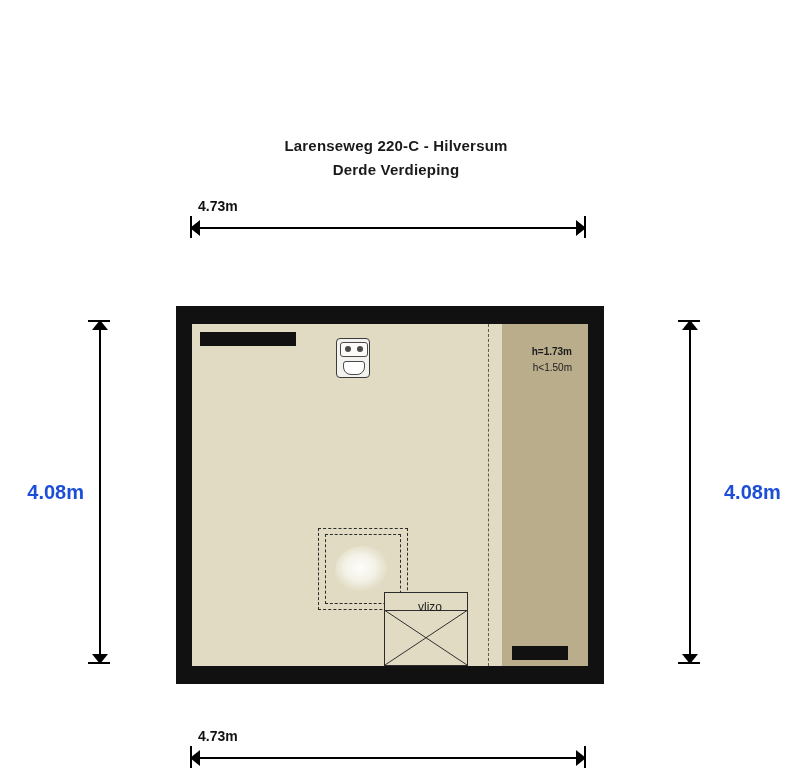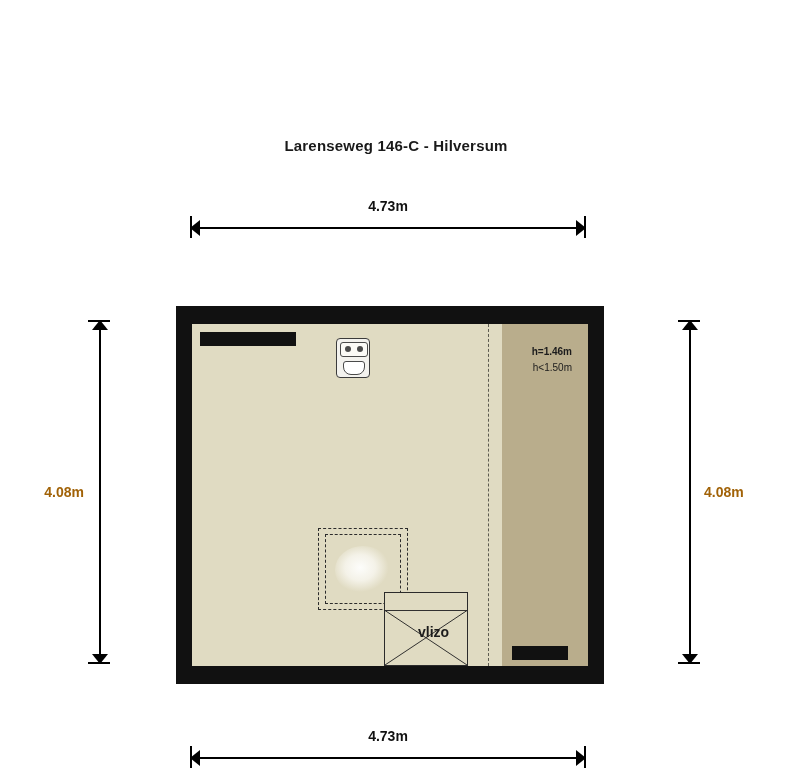--- a/index.html
+++ b/index.html
@@ -106,23 +106,22 @@
   }
   #h150 {
     right: 16px;
     top: 38px;
     font-size: 10px;
     font-weight: normal;
   }
   #vlizo-label {
     left: 226px;
     top: 276px;
-    font-size: 14px;
-    font-weight: bold;
-    margin-top: 24px;
+    font-size: 12px;
+    font-weight: normal;
   }
 
   
   
   #wall-seg-top {
     position: absolute;
     left: 8px;
     top: 8px;
     width: 96px;
     height: 14px;
@@ -267,21 +266,20 @@
     height: 22px;
     border-left: 2px solid #000;
   }
   .dim-h .tick-l { left: 0; }
   .dim-h .tick-r { right: 0; }
   .dim-h .label {
     position: absolute;
     left: 0;
     right: 0;
     top: -18px;
-    text-align: center;
     font-size: 14px;
     font-weight: bold;
     color: #111;
     background: transparent;
   }
   .dim-h .label span {
     background: #fff;
     padding: 0 8px;
   }
 
@@ -319,40 +317,42 @@
     left: 0;
     height: 0;
     width: 22px;
     border-top: 2px solid #000;
   }
   .dim-v .tick-t { top: 0; }
   .dim-v .tick-b { bottom: 0; }
   .dim-v .label {
     position: absolute;
     white-space: nowrap;
-    font-size: 14px;
-    font-weight: bold;
-    color: #a16207;
+    font-size: 20px;
+    font-weight: bold;
+    color: #1d4ed8;
     top: 50%;
     transform: translateY(-50%);
+    margin-left: 20px;
   }
   #dim-left .label { right: 26px; }
   #dim-right .label { left: 26px; }
 
   
   #dim-top    { left: 190px; top: 216px;  width: 396px; }
   #dim-bottom { left: 190px; top: 746px;  width: 396px; }
   #dim-left   { left: 88px;  top: 320px;  height: 344px; }
   #dim-right  { left: 678px; top: 320px;  height: 344px; }
 </style>
 </head>
 <body>
 
 <div id="title-block">
-  <div class="line1">Larenseweg 146-C - Hilversum</div>
+  <div class="line1">Larenseweg 220-C - Hilversum</div>
+  <div class="line2">Derde Verdieping</div>
 </div>
 
 <div class="dim-h" id="dim-top">
   <div class="tick-l"></div>
   <div class="tick-r"></div>
   <div class="bar"></div>
   <div class="arrow-l"></div>
   <div class="arrow-r"></div>
   <div class="label"><span>4.73m</span></div>
 </div>
@@ -397,21 +397,21 @@
 
     <div id="vlizo-box">
       <svg class="x-line" viewBox="0 0 84 74" preserveAspectRatio="none">
         <line x1="0" y1="18" x2="84" y2="74" stroke="#2b2b2b" stroke-width="1"></line>
         <line x1="0" y1="74" x2="84" y2="18" stroke="#2b2b2b" stroke-width="1"></line>
         <line x1="0" y1="18" x2="84" y2="18" stroke="#2b2b2b" stroke-width="1"></line>
       </svg>
     </div>
     <div class="plan-label" id="vlizo-label">vlizo</div>
 
-    <div class="plan-label" id="h132">h=1.46m</div>
+    <div class="plan-label" id="h132">h=1.73m</div>
     <div class="plan-label" id="h150">h&lt;1.50m</div>
   </div>
 </div>
 
 <div class="dim-h" id="dim-bottom">
   <div class="tick-l"></div>
   <div class="tick-r"></div>
   <div class="bar"></div>
   <div class="arrow-l"></div>
   <div class="arrow-r"></div>

